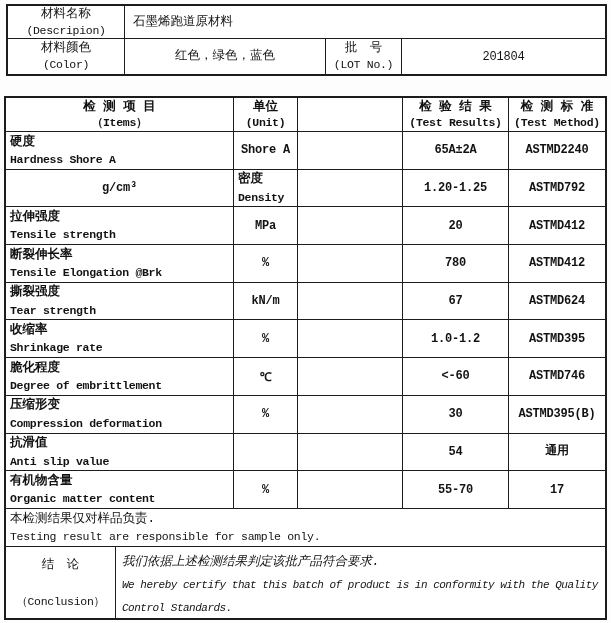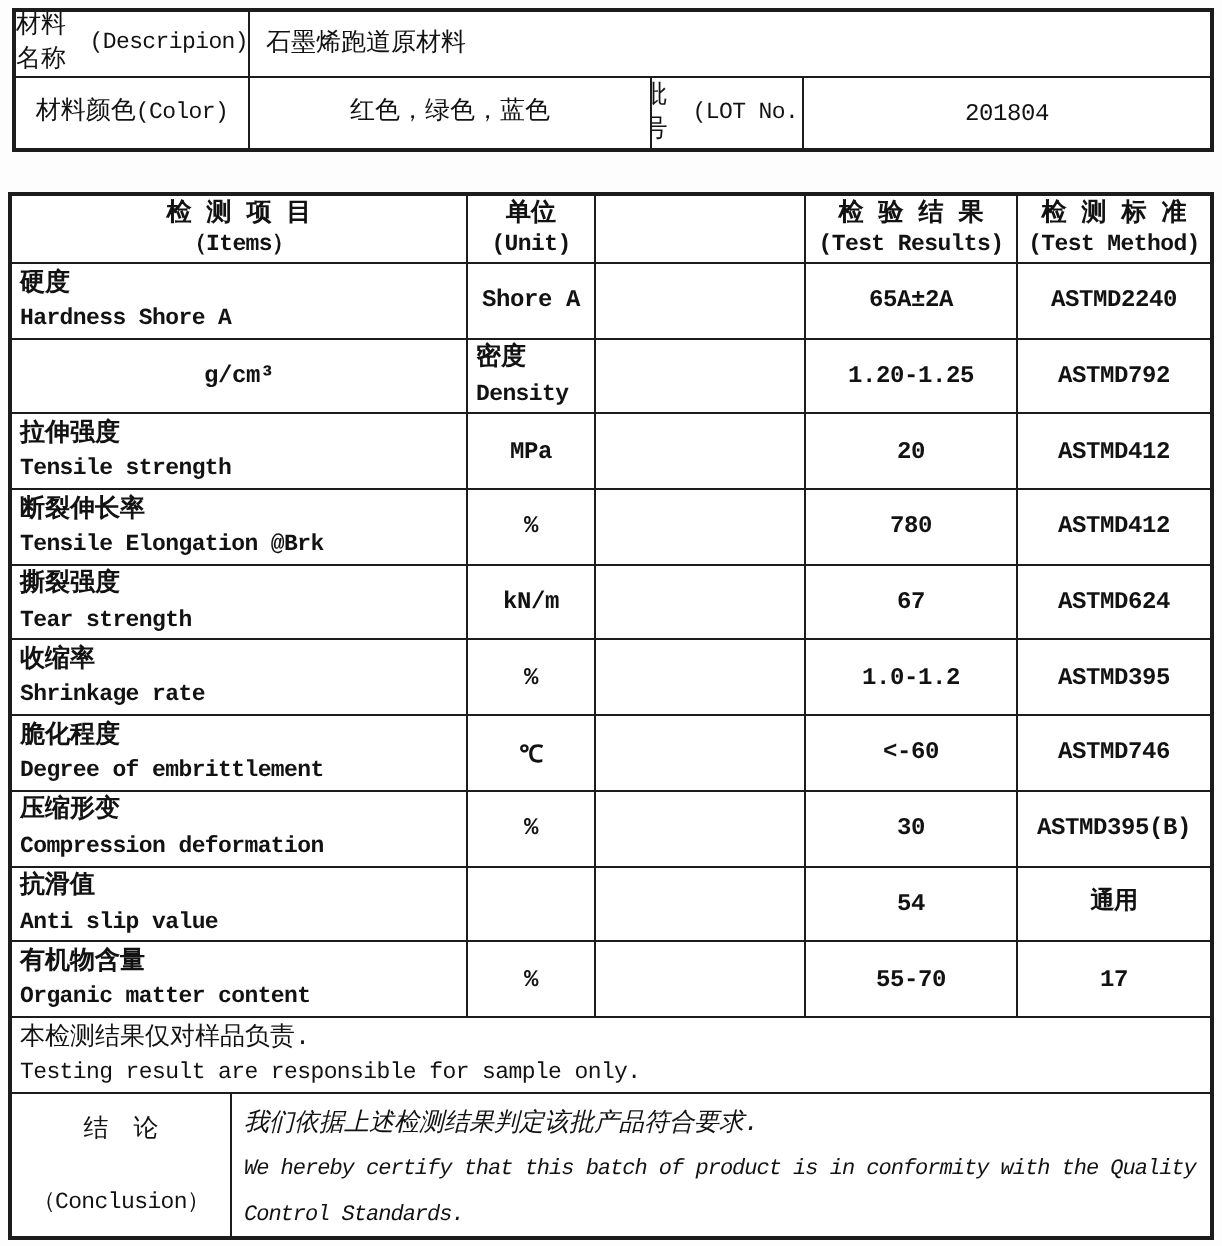--- a/index.html
+++ b/index.html
@@ -23,21 +23,21 @@
     width:601px; height:72px;
     border:2px solid #1c1c1c; box-sizing:border-box;
     display:grid;
     grid-template-columns:117px 201px 76px 1fr;
     grid-template-rows:33px 1fr;
     background:#fff;
   }
   .info-table .cell {
     box-sizing:border-box; overflow:hidden;
     border-right:1px solid #1c1c1c; border-bottom:1px solid #1c1c1c;
-    display:flex; flex-direction:row; align-items:center; justify-content:center;
+    display:flex; flex-direction:column; align-items:center; justify-content:center;
   }
   .info-table .cell.nr { border-right:none; }
   .info-table .cell.nb { border-bottom:none; }
   .info-table .cell.vleft { flex-direction:row; justify-content:flex-start; padding-left:8px; }
   .info-table .cell.span3 { grid-column:2 / 5; }
 
   
   .test-table {
     position:absolute; left:4px; top:96px;
     width:603px; height:524px;

